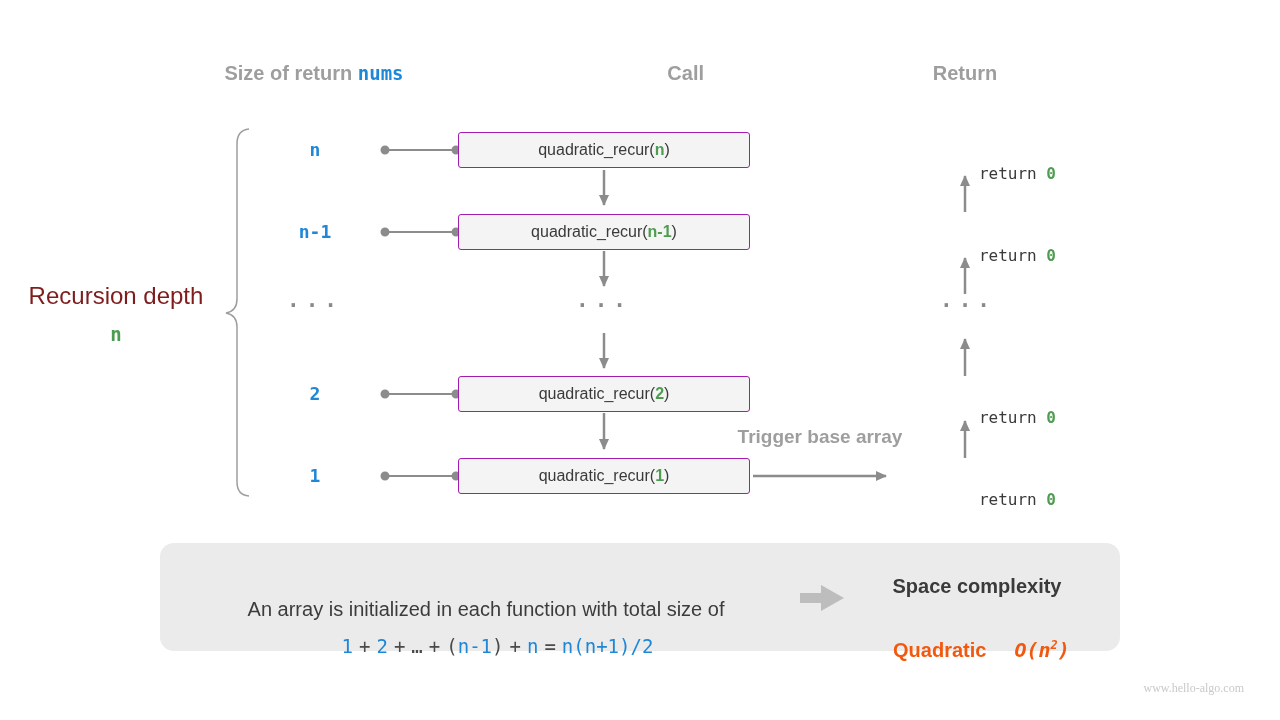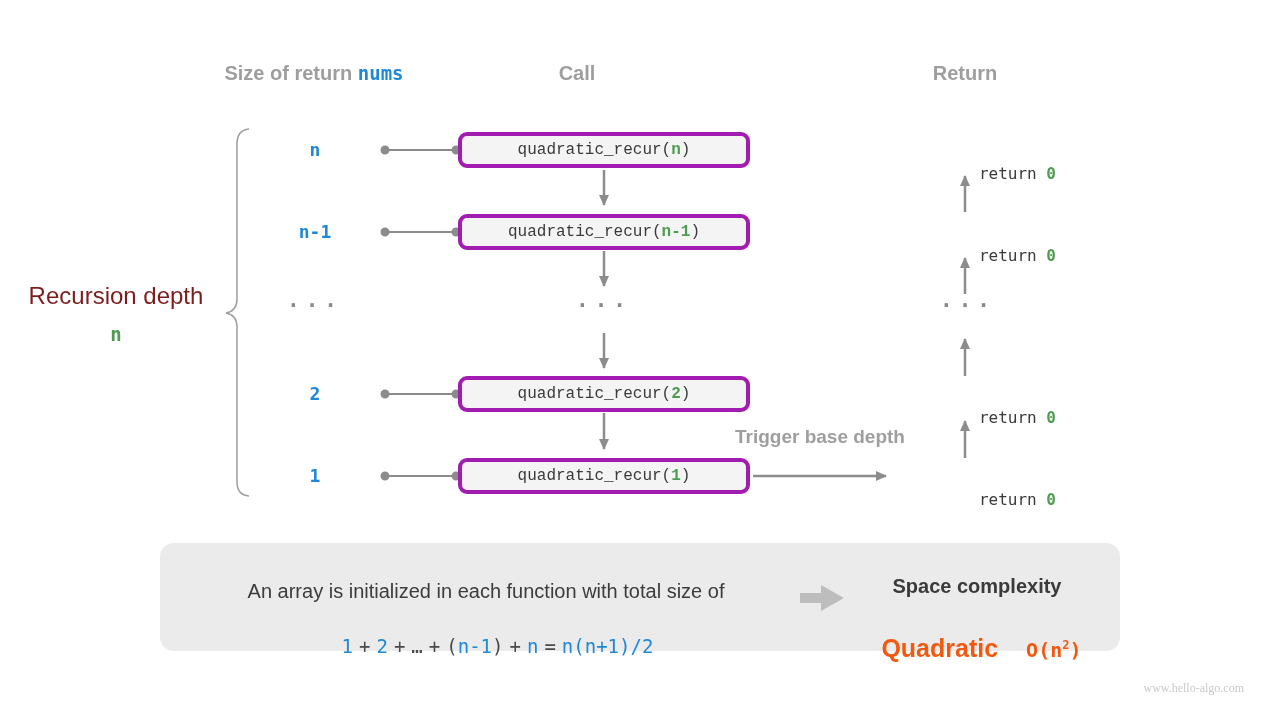--- a/index.html
+++ b/index.html
@@ -35,24 +35,24 @@
   .size-label {
     left: 240px; width: 150px; height: 24px; line-height: 24px;
     font-family: "DejaVu Sans Mono", monospace;
     font-size: 18px; font-weight: 700; color: #1e87d6; text-align: center;
   }
 
   
   .call-box {
     left: 458px; width: 292px; height: 36px;
     background: #f4f4f4;
-    border: 4px solid #a21caf;
-    border-radius: 9px;
+    border: 1px solid #a21caf;
+    border-radius: 3px;
     display: flex; align-items: center; justify-content: center;
-    font-family: Liberation Mono, monospace;
+    font-family: Liberation Sans, sans-serif;
     font-size: 16px; color: #3a3a3a; white-space: pre;
   }
   .arg { color: #4e9c51; font-weight: 700; }
 
   
   .return-label {
     left: 880px; width: 176px; height: 24px; line-height: 24px;
     font-family: "DejaVu Sans Mono", monospace;
     font-size: 16px; color: #3a3a3a; text-align: right; white-space: pre;
   }
@@ -71,44 +71,44 @@
     left: 700px; width: 240px; top: 425px; height: 24px; line-height: 24px;
     font-size: 19px; font-weight: 700; color: #9e9e9e; text-align: center;
   }
 
   
   .summary-box {
     left: 160px; top: 543px; width: 960px; height: 108px;
     background: #ebebeb; border-radius: 14px;
   }
   .summary-line1 {
-    left: 180px; top: 578px; width: 612px; height: 26px; line-height: 26px;
+    left: 180px; top: 596px; width: 612px; height: 26px; line-height: 26px;
     font-size: 20px; color: #3c3c3c; text-align: center;
   }
   .summary-formula {
     left: 180px; top: 604px; width: 612px; height: 28px; line-height: 28px;
     font-family: "DejaVu Sans Mono", monospace;
     font-size: 19px; font-weight: 400; text-align: center; white-space: pre;
   }
   .seg { display: inline-block; margin: 0 3px; }
   .seg.blue { color: #1e87d6; }
   .seg.dark { color: #4a4a4a; }
 
   .space-title {
     left: 847px; top: 563px; width: 260px; height: 26px; line-height: 26px;
     font-size: 20px; font-weight: 700; color: #3a3a3a; text-align: center; margin-top: 10px;
   }
   .space-value {
     left: 847px; top: 603px; width: 260px; height: 28px; line-height: 28px;
     text-align: center; color: #f2590e; white-space: pre;
   }
-  .space-class { font-size: 25px; font-weight: 700; }
+  .space-class { font-size: 20px; font-weight: 700; }
   .space-code {
     font-family: "DejaVu Sans Mono", monospace;
-    font-size: 20px; font-weight: 700; margin-left: 28px;
+    font-size: 20px; font-weight: 700; margin-left: 28px; font-style: italic;
   }
   .space-code sup { font-size: 12px; }
 
   
   .watermark {
     right: 36px; top: 679px; height: 18px; line-height: 18px;
     font-family: Liberation Serif, serif;
     font-size: 12px; color: #c9c9c9;
   }
 
@@ -159,21 +159,21 @@
     <line x1="965" y1="458" x2="965" y2="421" marker-end="url(#ah)"></line>
   </g>
 
   <line x1="753" y1="476" x2="886" y2="476" stroke="#8c8c8c" stroke-width="2.5" marker-end="url(#ah)"></line>
 </svg>
 
 <div class="abs col-header ctr" style="left:204px; width:220px;">
   <span>Size of return</span>
   <span class="hdr-code">nums</span>
 </div>
-<div class="abs col-header ctr" style="left:477px; width:200px;">Call</div>
+<div class="abs col-header ctr" style="left:504px; width:200px;text-align:right;">Call</div>
 <div class="abs col-header ctr" style="left:865px; width:200px;">Return</div>
 
 <div class="abs annot-label ctr" style="left:25px; top:284px; width:182px;">Recursion depth</div>
 <div class="abs annot-value ctr" style="left:25px; top:322px; width:182px;">n</div>
 
 <div class="abs size-label" style="top:138px;">n</div>
 <div class="abs size-label" style="top:220px;">n-1</div>
 <div class="abs dots" style="left:240px; width:150px;">...</div>
 <div class="abs size-label" style="top:382px;">2</div>
 <div class="abs size-label" style="top:464px;">1</div>
@@ -199,21 +199,21 @@
   <span>return </span><span class="ret-val">0</span>
 </div>
 <div class="abs dots" style="left:880px; width:176px;">...</div>
 <div class="abs return-label" style="top:382px;">
   <span>return </span><span class="ret-val">0</span>
 </div>
 <div class="abs return-label" style="top:464px;">
   <span>return </span><span class="ret-val">0</span>
 </div>
 
-<div class="abs trigger">Trigger base depth</div>
+<div class="abs trigger">Trigger base array</div>
 
 <div class="abs summary-box"></div>
 <div class="abs summary-line1">An array is initialized in each function with total size of</div>
 <div class="abs summary-formula">
   <span class="seg blue">1</span><span class="seg dark">+</span><span class="seg blue">2</span><span class="seg dark">+</span><span class="seg dark">…</span><span class="seg dark">+</span><span class="seg dark" style="margin-right:0;">(</span><span class="seg blue" style="margin:0;">n-1</span><span class="seg dark" style="margin-left:0;">)</span><span class="seg dark">+</span><span class="seg blue">n</span><span class="seg dark">=</span><span class="seg blue">n(n+1)/2</span>
 </div>
 
 <svg class="abs" style="left:798px; top:582px;" width="48" height="32" viewBox="0 0 48 32">
   <polygon points="2,11 23,11 23,3 46,16 23,29 23,21 2,21" fill="#bdbdbd"></polygon>
 </svg>

